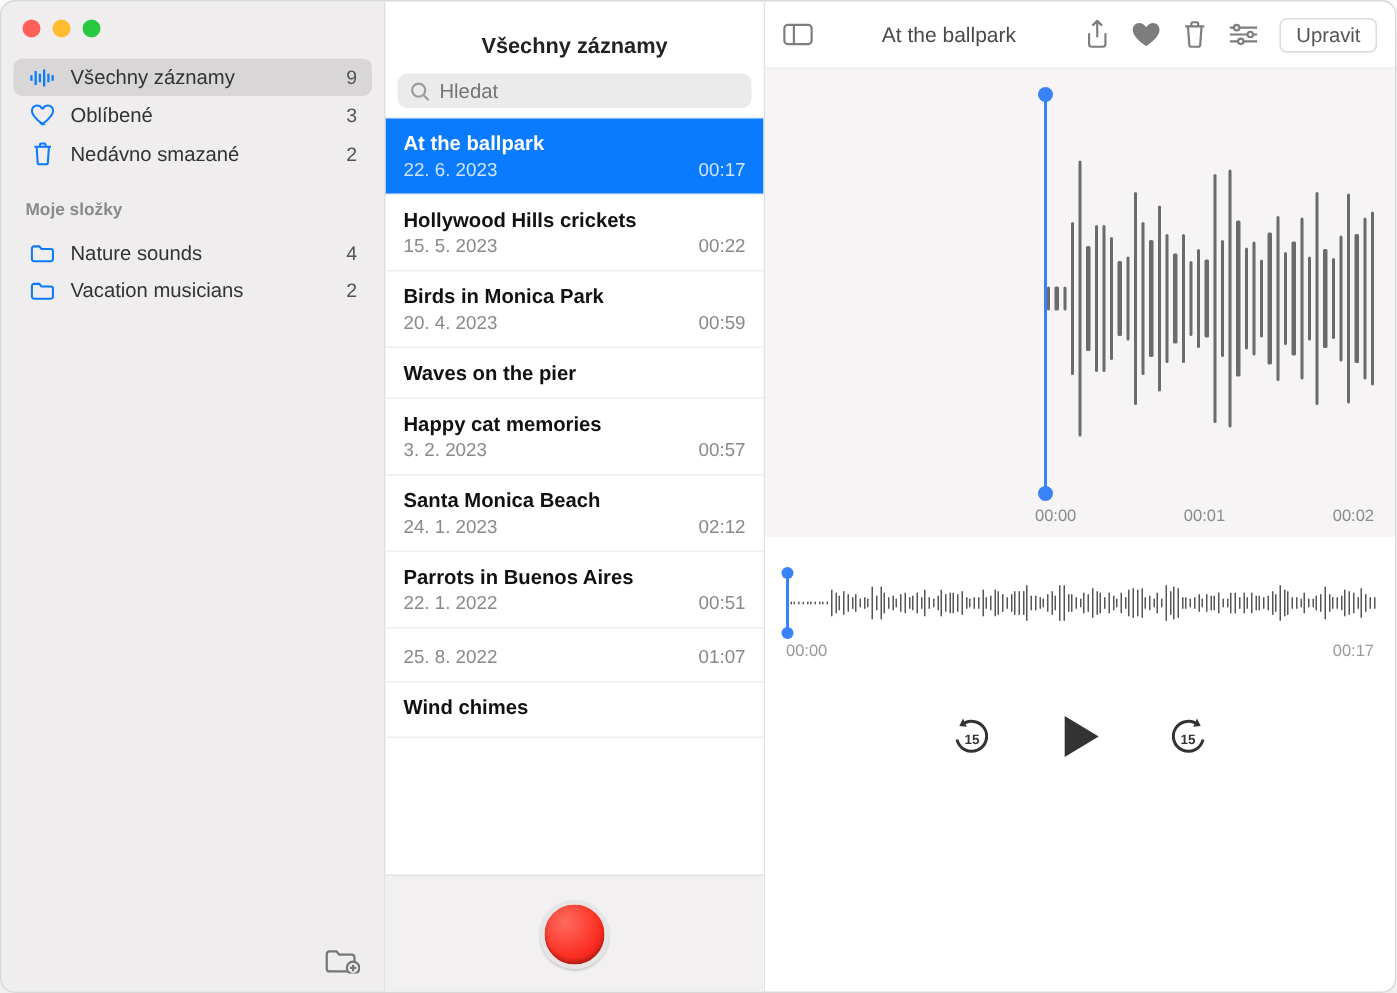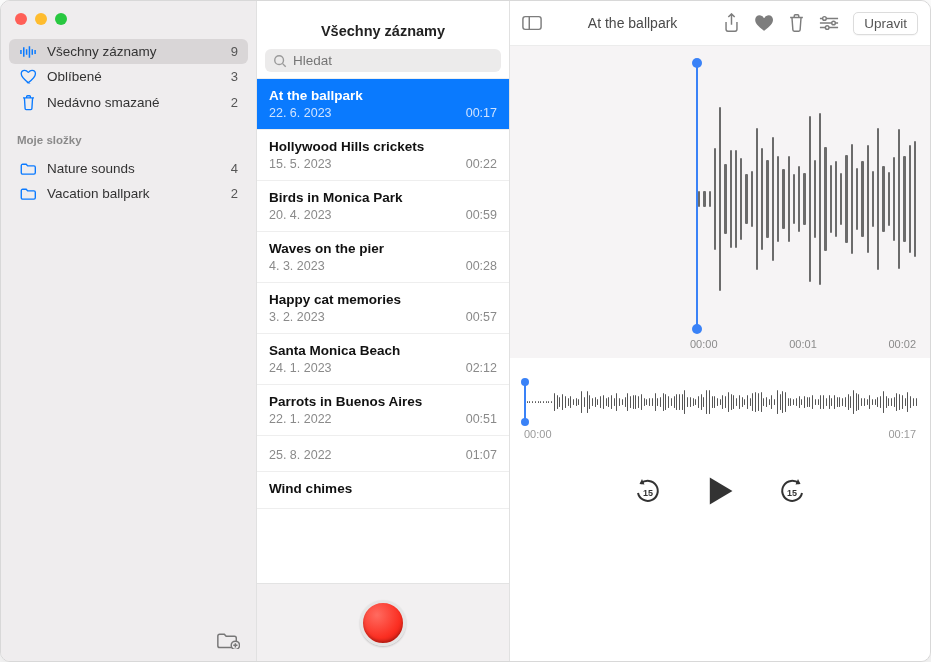--- a/index.html
+++ b/index.html
@@ -119,21 +119,21 @@
           </span>
     <span>Nature sounds</span>
     <span class="side-count">4</span>
         </div>
         <div class="side-item">
           <span class="icon">
             <svg width="17" height="14" viewBox="0 0 20 15" fill="none" stroke="currentColor" stroke-width="1.6">
               <path d="M1.5 3.5c0-.9.7-1.6 1.6-1.6h4.2l1.7 2h7.4c.9 0 1.6.7 1.6 1.6v6.4c0 .9-.7 1.6-1.6 1.6H3.1c-.9 0-1.6-.7-1.6-1.6V3.5Z"></path>
             </svg>
           </span>
-    <span>Vacation ballpark</span>
+    <span>Vacation musicians</span>
     <span class="side-count">2</span>
         </div>
       </div>
     <div class="sidebar-footer">
       <span class="folder-add">
         <svg viewBox="0 0 26 20" fill="none" stroke="currentColor" stroke-width="1.6">
           <path d="M2 5.5c0-1.1.9-2 2-2h5l2 2.3h9c1.1 0 2 .9 2 2V16c0 1.1-.9 2-2 2H4c-1.1 0-2-.9-2-2V5.5Z"></path>
           <circle cx="21" cy="15.5" r="4.5" fill="#efedee"></circle>
           <path d="M21 13.2v4.6M18.7 15.5h4.6"></path>
         </svg>
@@ -169,24 +169,20 @@
         </div>
         <div class="rec">
           <div class="rec-title">Birds in Monica Park</div>
     <div class="rec-row2">
             <span class="rec-sub">20. 4. 2023</span>
     <span class="rec-dur">00:59</span>
           </div>
         </div>
         <div class="rec">
           <div class="rec-title">Waves on the pier</div>
-    <div class="rec-row2">
-            <span class="rec-sub">4. 3. 2023</span>
-    <span class="rec-dur">00:28</span>
-          </div>
         </div>
         <div class="rec">
           <div class="rec-title">Happy cat memories</div>
     <div class="rec-row2">
             <span class="rec-sub">3. 2. 2023</span>
     <span class="rec-dur">00:57</span>
           </div>
         </div>
         <div class="rec">
           <div class="rec-title">Santa Monica Beach</div>

